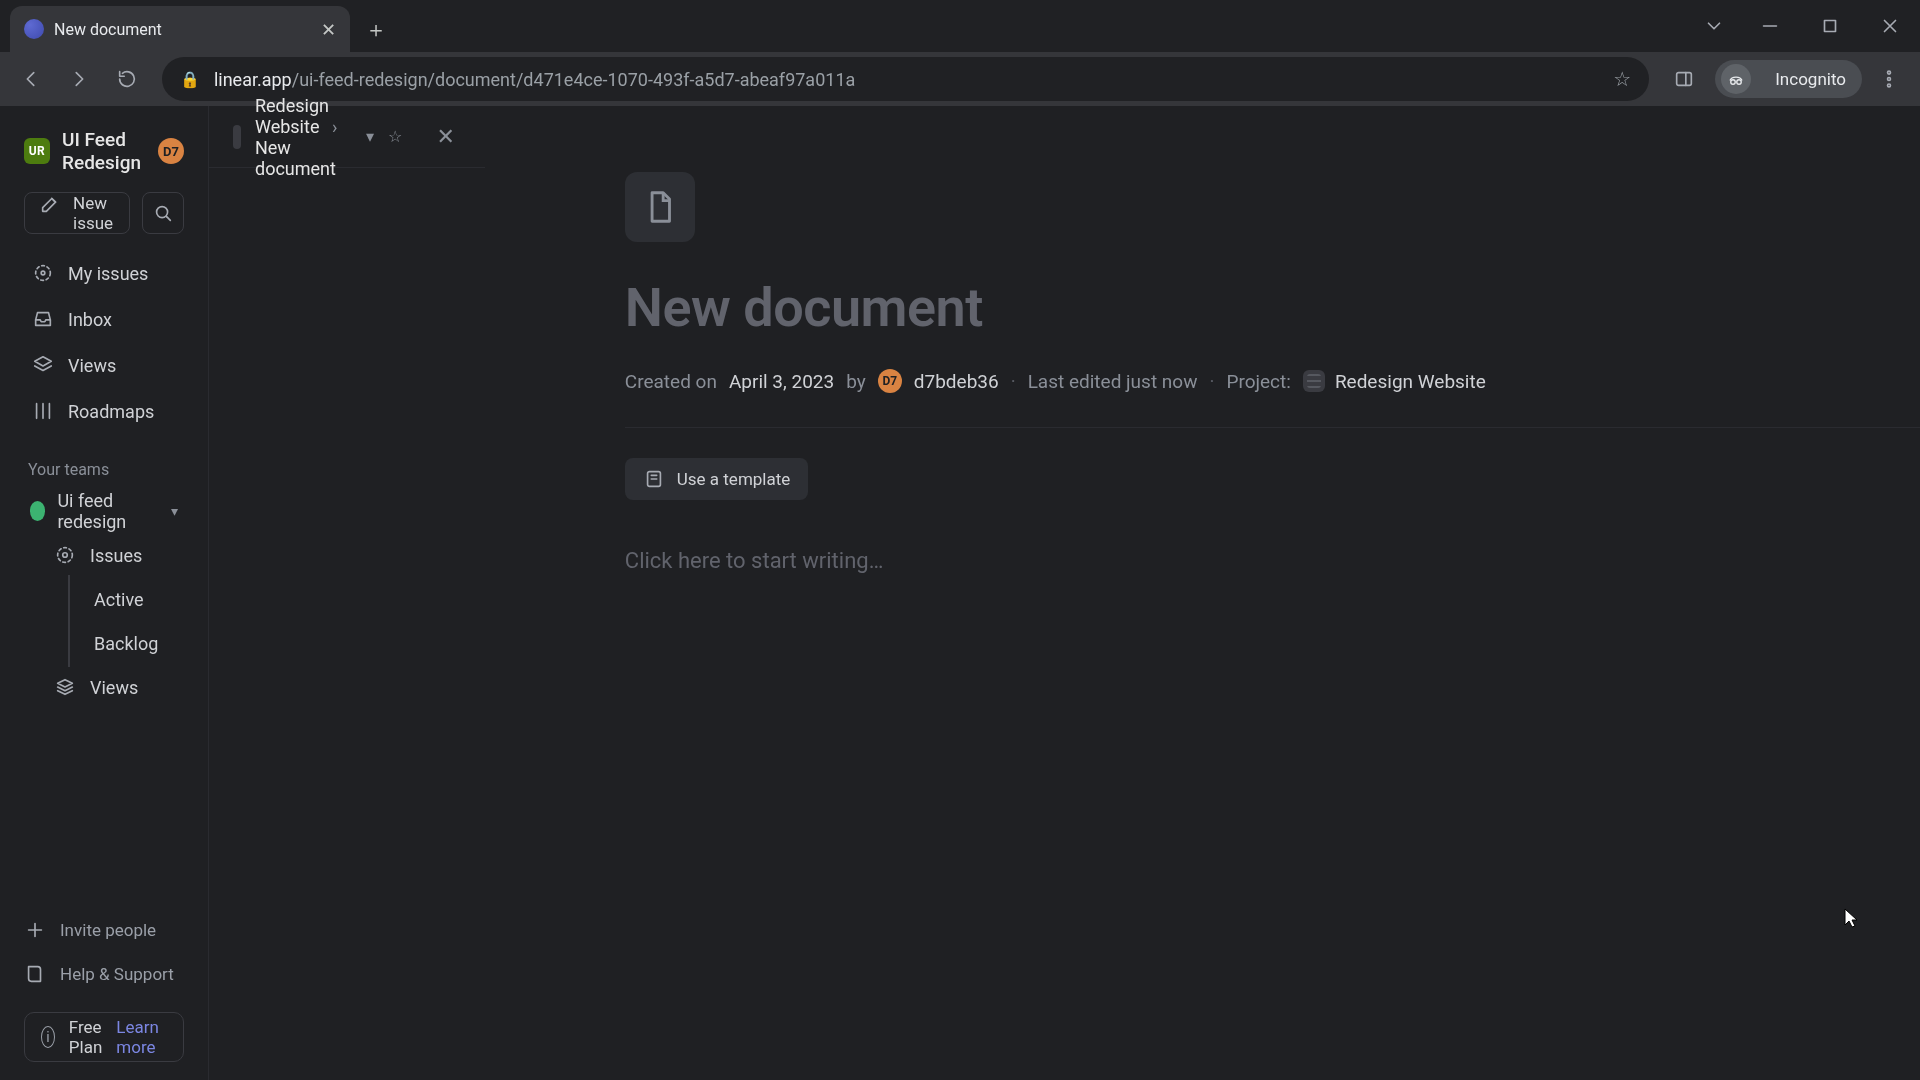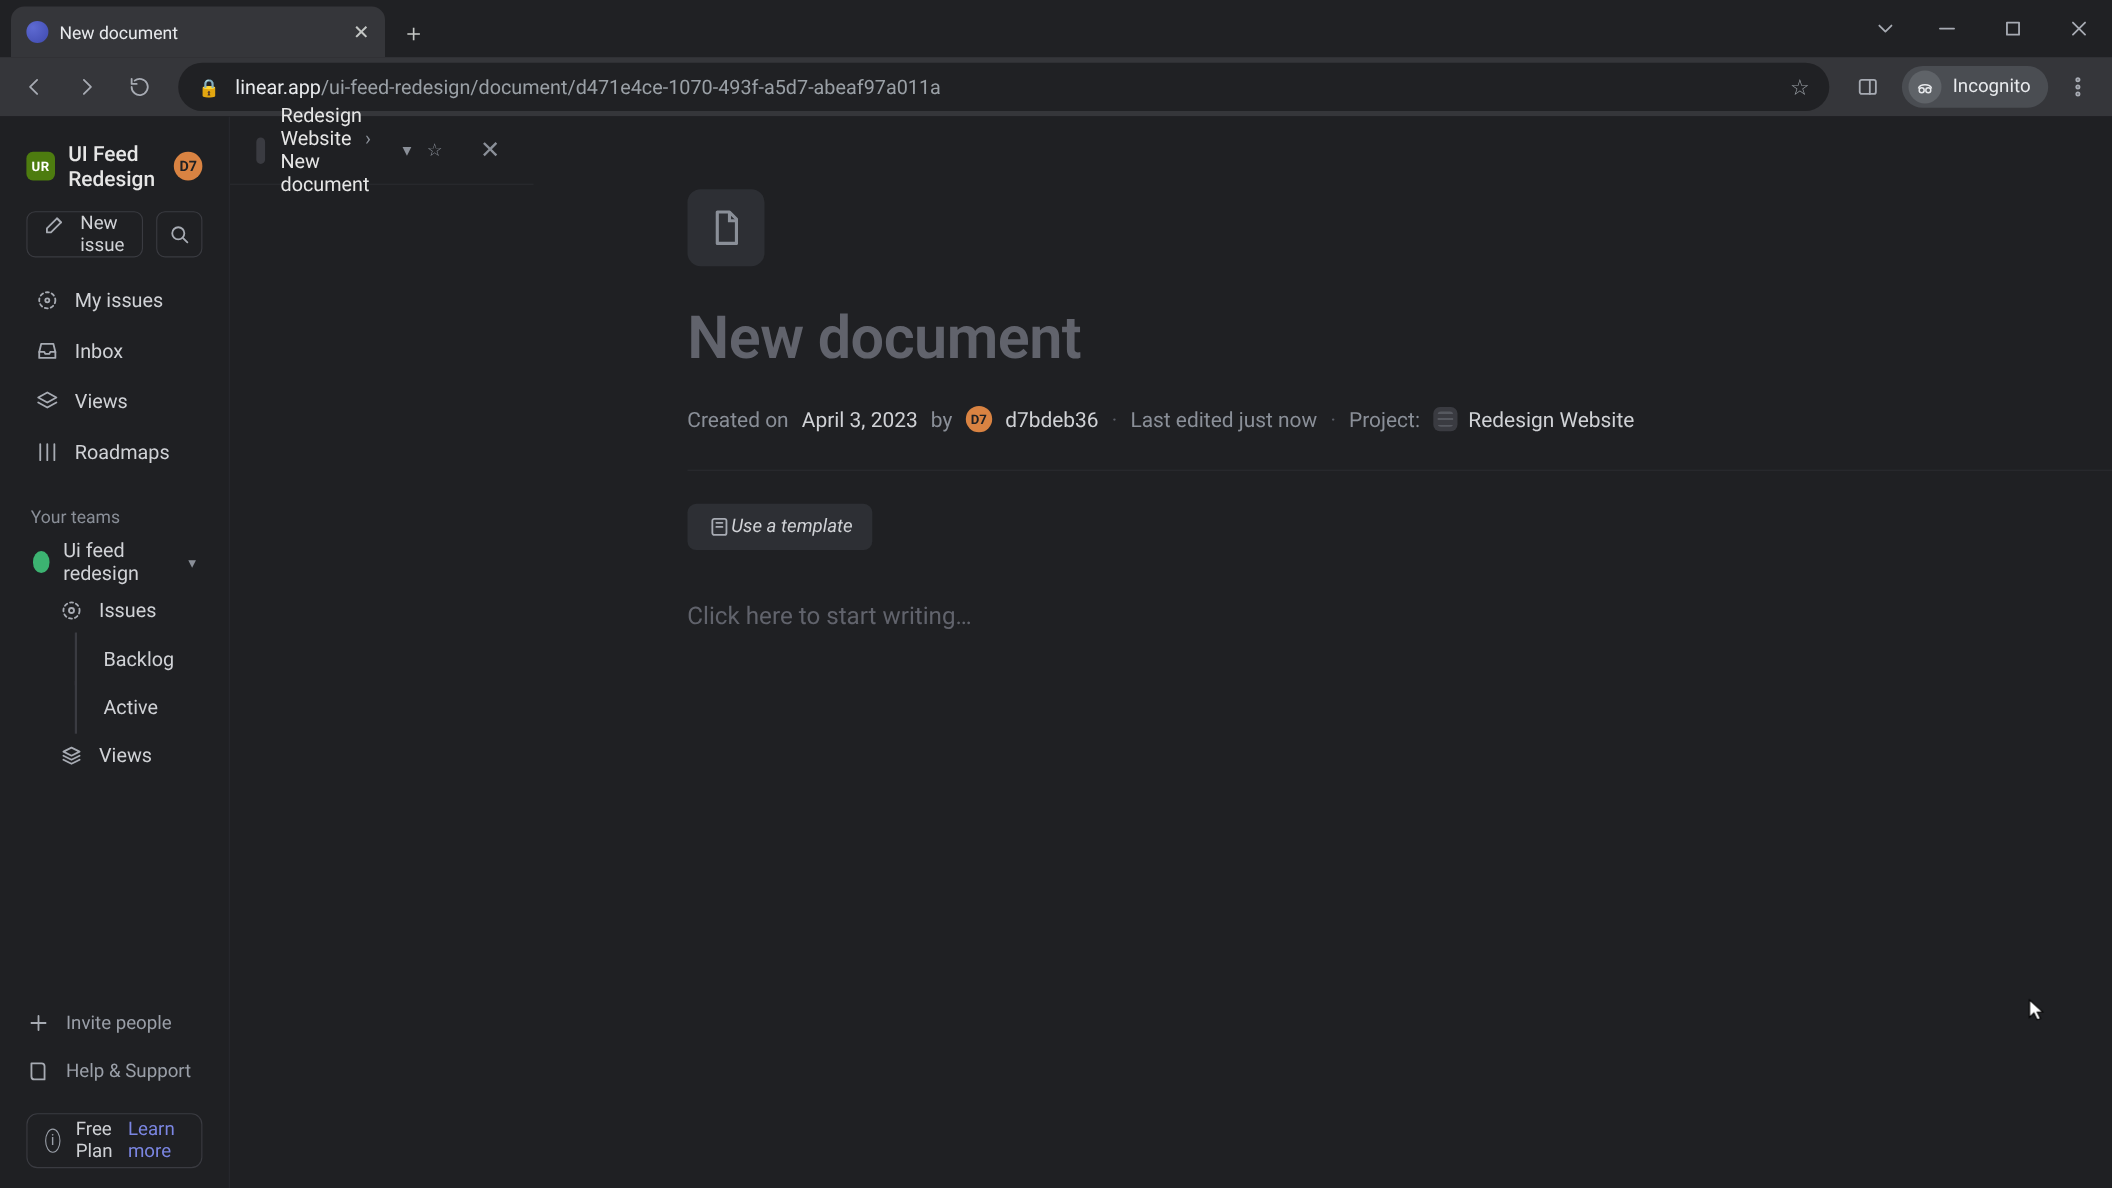--- a/index.html
+++ b/index.html
@@ -18,21 +18,21 @@
   .win-ctrls .chev { width:52px; }
   .toolbar { height: 54px; background:#35363a; display:flex; align-items:center; padding: 0 10px; gap:6px; }
   .nav-btn { width:42px; height:42px; display:flex; align-items:center; justify-content:center; color:#c4c7c5; border-radius:50%; cursor:pointer; }
   .nav-btn.disabled { color:#6f7378; cursor:default; }
   .omnibox { flex:1; height:44px; background:#202124; border-radius:22px; display:flex; align-items:center; padding:0 18px; gap:14px; color:#e8eaed; font-size:18px; margin:0 8px; }
   .omnibox .lock { color:#9aa0a6; font-size:16px; }
   .omnibox .url { flex:1; white-space:nowrap; overflow:hidden; text-overflow:ellipsis; }
   .omnibox .url .dim { color:#9aa0a6; }
   .omnibox .star { color:#9aa0a6; font-size:20px; cursor:pointer; }
   .tool-icn { width:42px; height:42px; display:flex; align-items:center; justify-content:center; color:#c4c7c5; cursor:pointer; }
-  .incognito-chip { display:flex; align-items:center; gap:10px; background:#4a4d52; padding:4px 16px 4px 6px; border-radius:22px; color:#e8eaed; font-size:17px; margin-left:4px; }
+  .incognito-chip { display:flex; align-items:center; gap:24px; background:#4a4d52; padding:4px 16px 4px 6px; border-radius:22px; color:#e8eaed; font-size:17px; margin-left:4px; }
   .incognito-chip .ico { width:30px; height:30px; border-radius:50%; background:#5f6368; display:flex; align-items:center; justify-content:center; }
 
   
   .app { display:flex; height: calc(1080px - 106px); background:#1f2023; }
   .sidebar { width: 326px; background:#1f2023; padding: 18px 24px; display:flex; flex-direction:column; gap:4px; border-right:1px solid #2a2b30; }
   .ws-row { display:flex; align-items:center; gap:12px; padding:4px 0 14px 0; }
   .ws-badge { width:26px; height:26px; border-radius:6px; background:#4d7c0f; color:#fff; font-size:12px; font-weight:700; display:flex; align-items:center; justify-content:center; letter-spacing:.5px; }
   .ws-name { flex:1; font-size:19px; color:#e6e6e6; font-weight:500; }
   .user-badge { width:26px; height:26px; border-radius:50%; background:#d98342; color:#1f2023; font-size:13px; font-weight:700; display:flex; align-items:center; justify-content:center; }
   .new-issue-row { display:flex; gap:12px; margin-bottom:14px; }
@@ -65,21 +65,21 @@
 
   .doc-area { flex:1; padding: 66px 0 0 0; display:flex; justify-content:flex-start; }
   .doc-inner { width: 1300px; margin-left: 140px; }
   .doc-icon { width:70px; height:70px; border-radius:12px; background:#2d2f34; display:flex; align-items:center; justify-content:center; cursor:pointer; }
   .doc-title { margin-top:34px; font-size:54px; font-weight:600; color:#61636c; letter-spacing:-.5px; outline:none; }
   .meta-row { display:flex; align-items:center; gap:12px; margin-top:30px; font-size:19px; color:#8a8f98; flex-wrap:wrap; border-bottom:1px solid #2a2b30; padding-bottom:34px; }
   .meta-row .bright { color:#d0d2d6; }
   .meta-row .author-badge { width:24px; height:24px; border-radius:50%; background:#d98342; color:#1f2023; font-size:12px; font-weight:700; display:flex; align-items:center; justify-content:center; }
   .meta-row .dot { color:#5a5d66; }
   .proj-link { display:flex; align-items:center; gap:10px; color:#d0d2d6; cursor:pointer; }
-  .template-btn { margin-top:30px; display:inline-flex; align-items:center; height:42px; padding:0 18px; background:#2d2f34; border-radius:8px; color:#d0d2d6; font-size:17px; cursor:pointer;font-style:italic; }
+  .template-btn { margin-top:30px; display:inline-flex; align-items:center; gap:12px; height:42px; padding:0 18px; background:#2d2f34; border-radius:8px; color:#d0d2d6; font-size:17px; cursor:pointer; }
   .editor-ph { margin-top:48px; font-size:22px; color:#61636c; cursor:text; }
 
   .cursor-dot { position:fixed; width:14px; height:20px; pointer-events:none; }
   .cursor-dot svg { display:block; }
 
   
   .ic { width:22px; height:22px; flex:0 0 auto; display:block; }
   .ic path, .ic circle, .ic rect, .ic line { stroke:#a7abb3; stroke-width:1.8; fill:none; stroke-linecap:round; stroke-linejoin:round; }
 </style>
 </head>
@@ -225,24 +225,24 @@
       <span class="caret">▾</span>
     </div>
     <div class="sub-item">
       <svg class="ic" viewBox="0 0 24 24">
           <circle cx="12" cy="12" r="8" stroke-dasharray="3 3"></circle>
           <circle cx="12" cy="12" r="2.5"></circle>
         </svg>
       <span>Issues</span>
     </div>
     <div class="sub-sub-item">
+      <span>Active</span>
+    </div>
+    <div class="sub-sub-item">
       <span>Backlog</span>
-    </div>
-    <div class="sub-sub-item">
-      <span>Active</span>
     </div>
     <div class="sub-item">
       <svg class="ic" viewBox="0 0 24 24">
           <path d="M12 4l8 4-8 4-8-4 8-4z"></path>
           <path d="M4 12l8 4 8-4"></path>
           <path d="M4 16l8 4 8-4"></path>
         </svg>
       <span>Views</span>
     </div>
 

